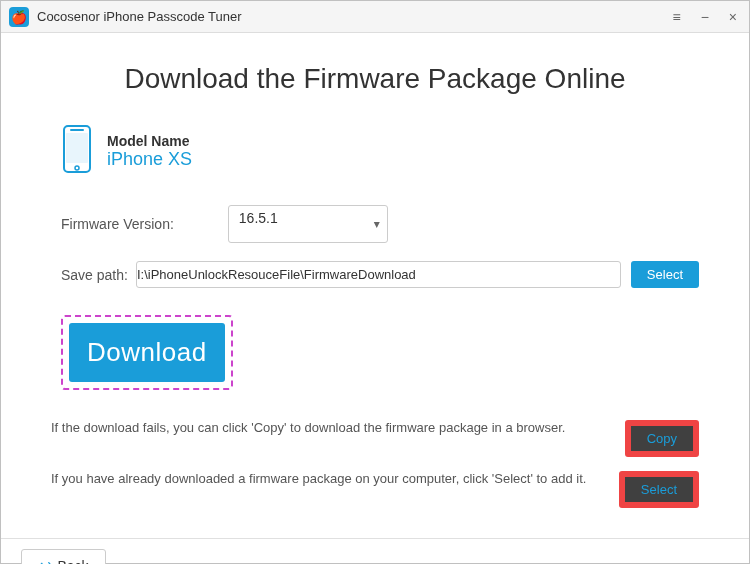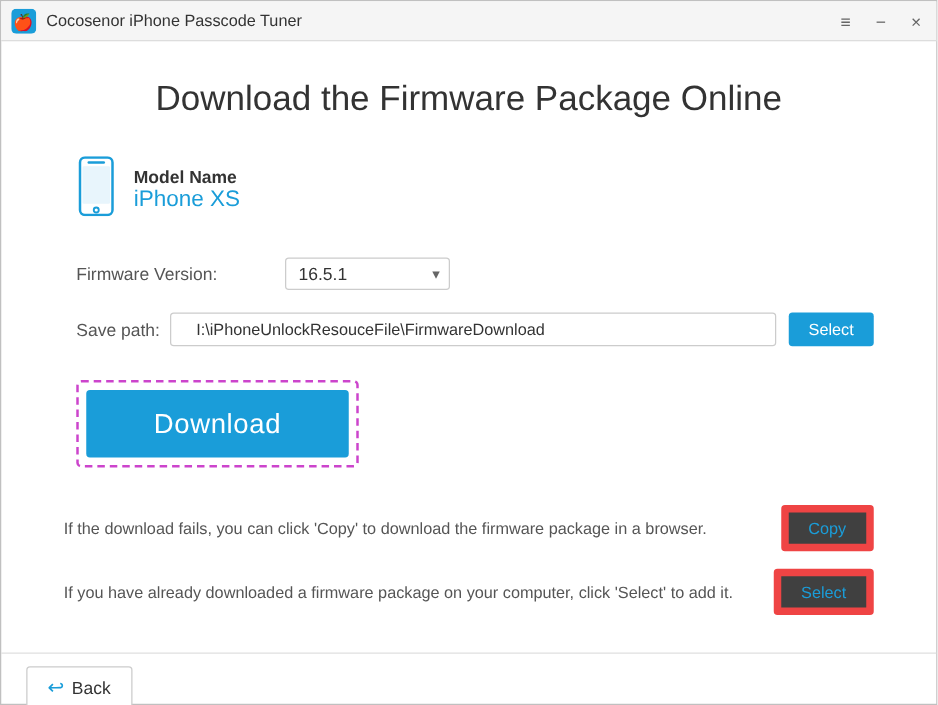--- a/index.html
+++ b/index.html
@@ -108,25 +108,25 @@
     }
     .firmware-select-wrap {
       position: relative;
       display: inline-flex;
       align-items: center;
     }
     .firmware-select {
       appearance: none;
       border: 1px solid #ccc;
       background: #fff;
-      padding: 4px 30px 4px 10px;
-      font-size: 14px;
-      color: #333;
-      cursor: pointer;
-      width: 132px;
+      padding: 4px 30px 16px 10px;
+      font-size: 14px;
+      color: #333;
+      cursor: pointer;
+      width: 160px;
       border-radius: 3px;
     }
     .firmware-chevron {
       position: absolute;
       right: 8px;
       pointer-events: none;
       font-size: 12px;
       color: #666;
     }
 
@@ -139,21 +139,21 @@
     }
     .save-path-label {
       font-size: 14px;
       color: #555;
       margin-right: 8px;
       white-space: nowrap;
     }
     .save-path-input {
       flex: 1;
       border: 1px solid #ccc;
-      padding: 5px 20px;
+      padding: 5px 0;
       font-size: 13px;
       color: #333;
       border-radius: 3px;
       outline: none;
       margin-right: 10px;
     }
     .select-btn {
       background: #1a9dd9;
       color: #fff;
       border: none;
@@ -171,37 +171,36 @@
     .download-btn-wrapper {
       display: inline-block;
       border: 2px dashed #cc44cc;
       padding: 6px;
       border-radius: 4px;
     }
     .download-btn {
       background: #1a9dd9;
       color: #fff;
       border: none;
-      padding: 14px 54px;
-      font-size: 22px;
+      padding: 14px 18px;
+      font-size: 26px;
       cursor: pointer;
       border-radius: 3px;
       letter-spacing: 0.5px;
     }
 
     .info-section {
       flex: 1;
       display: flex;
       flex-direction: column;
       justify-content: flex-start;
       gap: 14px;
     }
     .info-row {
       display: flex;
-      align-items: center;
       justify-content: space-between;
     }
     .info-text {
       font-size: 13px;
       color: #555;
       flex: 1;
     }
     .outline-btn {
       background: #404040;
       color: #1a9dd9;

